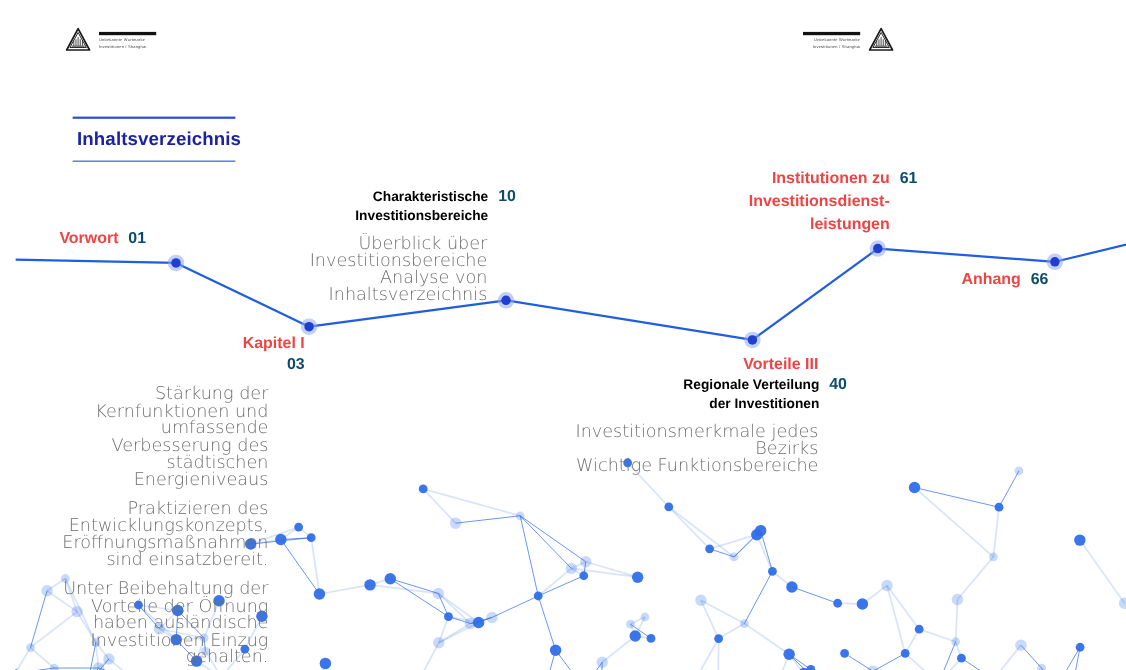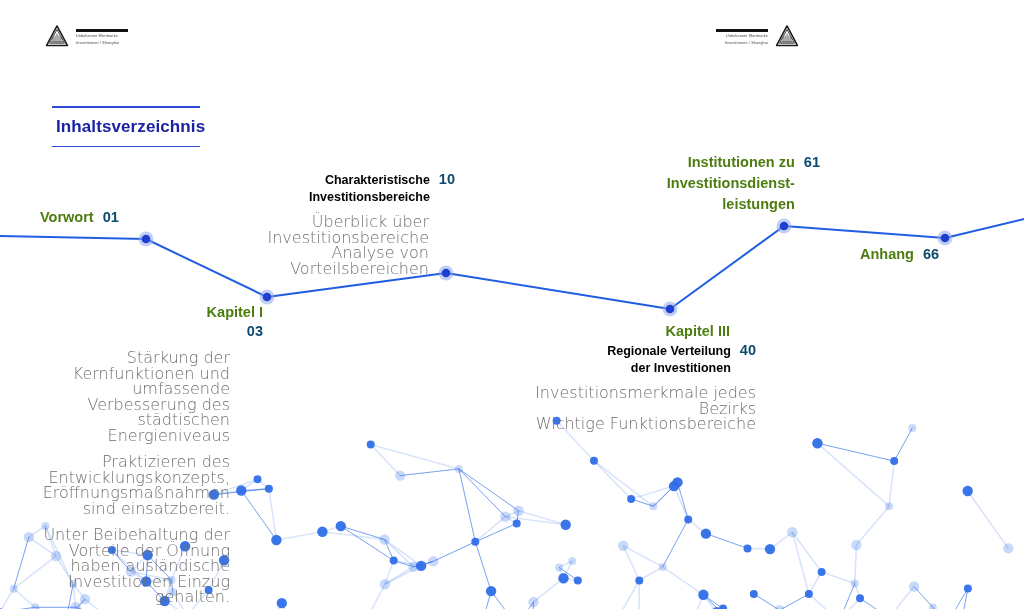--- a/index.html
+++ b/index.html
@@ -3,21 +3,21 @@
 <meta charset="utf-8">
 <title>Inhaltsverzeichnis</title>
 <style>
   html,body{margin:0;padding:0;}
   body{
     width:1024px;height:609px;
     background:#ffffff;
     font-family:"Liberation Sans","DejaVu Sans",sans-serif;
     overflow:hidden;position:relative;
   }
-  #stage{position:absolute;left:0;top:0;width:824px;height:609px;}
+  #stage{position:absolute;left:14px;top:0;width:824px;height:609px;}
 
   
   .logo{position:absolute;display:flex;align-items:center;gap:6px;}
   .logo-left{left:44px;top:24px;}
   .logo-right{right:24px;top:24px;flex-direction:row-reverse;}
   .logo-mark{width:26px;height:26px;flex:0 0 26px;}
   .logo-words{display:flex;flex-direction:column;gap:2px;}
   .logo-rule{height:3px;background:#111;width:52px;}
   .logo-line{font-size:3.6px;letter-spacing:.2px;color:#3a3a3a;
              white-space:nowrap;line-height:5px;filter:blur(.35px);}
@@ -33,21 +33,21 @@
   }
 
   
   #chart{position:absolute;left:0;top:0;width:1024px;height:609px;
          pointer-events:none;}
 
   
   .entry{position:absolute;}
   .entry .row{display:flex;align-items:baseline;gap:9px;}
   .entry.right .row{justify-content:flex-end;}
-  .chap{font-size:14.5px;font-weight:bold;color:#4d7c0f;line-height:19px;
+  .chap{font-size:14.5px;font-weight:bold;color:#ef4444;line-height:19px;
         white-space:nowrap;}
   .sub{font-size:12.5px;font-weight:bold;color:#000000;line-height:17px;}
   .pg{font-size:14.5px;font-weight:bold;color:#0c4a6e;line-height:19px;}
   .desc{font-size:16px;color:#6e6e6e;line-height:15.5px;
         font-family:"DejaVu Sans","Liberation Sans",sans-serif;
         font-weight:300;}
   .desc p{margin:0;}
   .desc .gap{margin-top:11px;}
   .ta-r{text-align:right;}
 
@@ -435,36 +435,36 @@
   <div class="entry right" id="e-kapitel2">
     <div class="row">
       <span class="sub ta-r">
         <span>Charakteristische</span><br>
         <span>Investitionsbereiche</span>
       </span>
       <span class="pg">10</span>
     </div>
     <div class="desc ta-r" style="margin-top:8px;margin-right:26px;">
       <p>Überblick über Investitionsbereiche</p>
-      <p>Analyse von Vorteilsbereichen</p>
+      <p>Analyse von Inhaltsverzeichnis</p>
     </div>
   </div>
 
   <div class="entry right" id="e-kapitel3">
     <div class="ta-r" style="padding-right:26px;">
-      <span class="chap">Kapitel III</span>
+      <span class="chap">Vorteile III</span>
     </div>
     <div class="row">
       <span class="sub ta-r">
         <span>Regionale Verteilung</span><br>
         <span>der Investitionen</span>
       </span>
       <span class="pg">40</span>
     </div>
-    <div class="desc ta-r" style="margin-top:8px;">
+    <div class="desc ta-r" style="margin-top:8px;margin-right:26px;">
       <p>Investitionsmerkmale jedes Bezirks</p>
       <p>Wichtige Funktionsbereiche</p>
     </div>
   </div>
 
   <div class="entry right" id="e-institutionen">
     <div class="row">
       <span class="chap ta-r" style="line-height:21px;">
         <span>Institutionen zu</span><br>
         <span>Investitionsdienst-</span><br>

